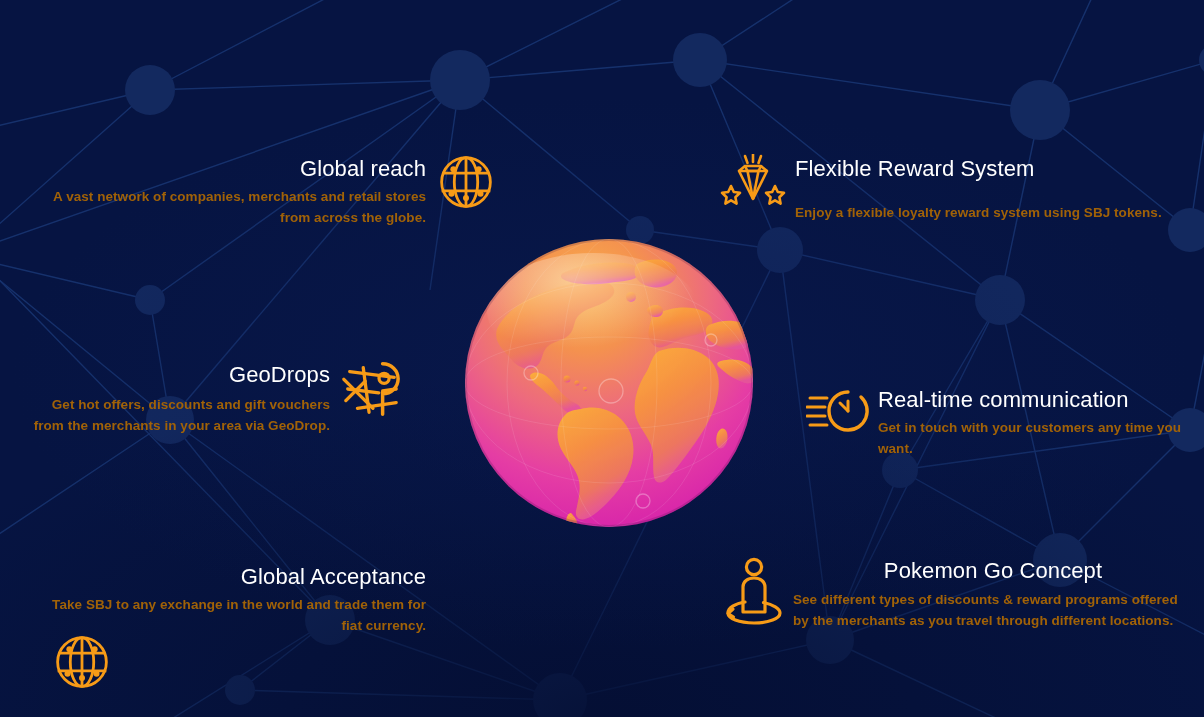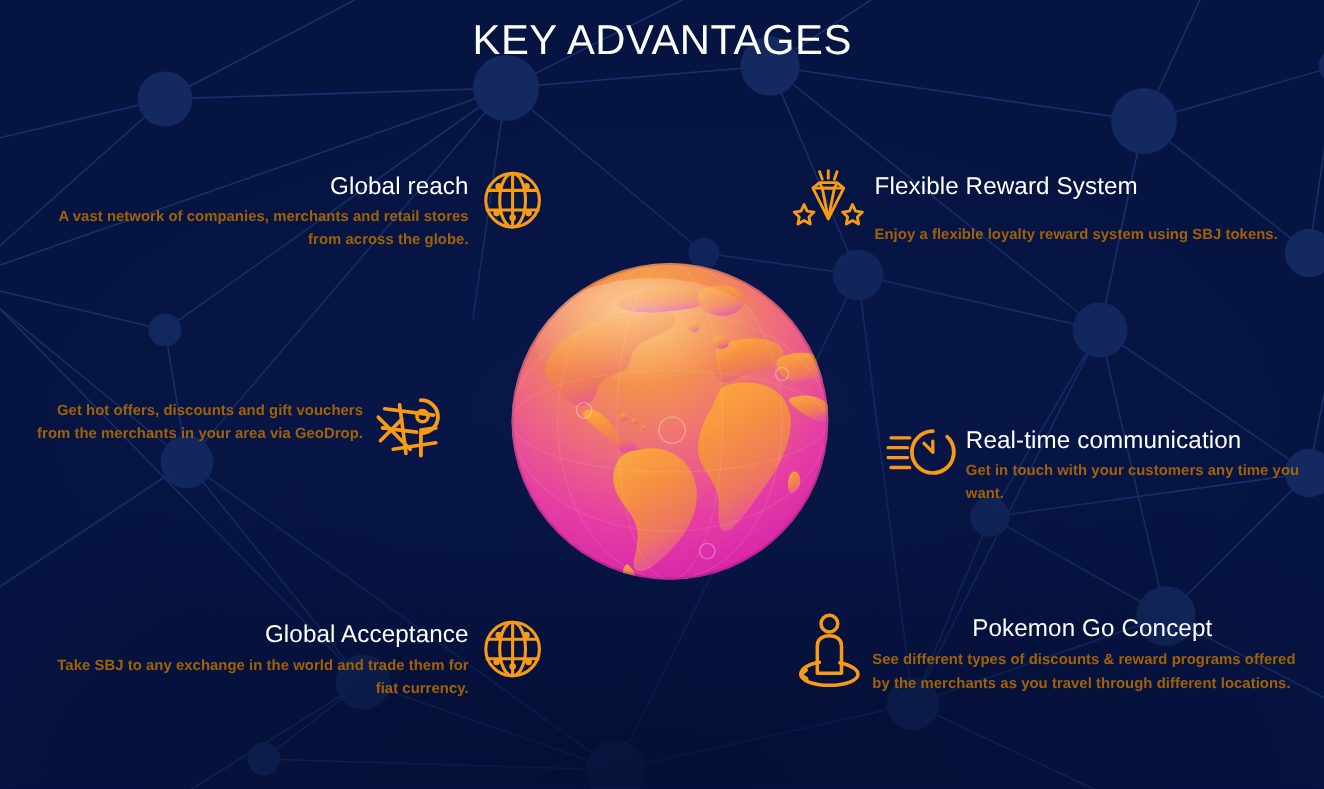--- a/index.html
+++ b/index.html
@@ -91,21 +91,21 @@
   .feature.left .feature-title { margin: 0 0 4px 0; }
   .feature.left .feature-icon { margin-left: 10px; margin-top: -4px; }
   
   .feature.right { flex-direction: row; }
   .feature.right .feature-body { text-align: left; }
   .feature.right .feature-icon { margin-right: 8px; margin-top: -2px; }
 
   
   #feature-global-reach      { left: 42px;  top: 156px; width: 464px; }
   #feature-geodrops          { left: 24px;  top: 362px; width: 386px; }
-  #feature-global-acceptance { left: 42px;  top: 564px; width: 464px; }
+  #feature-global-acceptance { left: 42px;  top: 564px; width: 464px; flex-direction: column; }
   #feature-flexible-reward   { left: 719px; top: 156px; width: 470px; }
   #feature-realtime          { left: 806px; top: 363px; width: 392px; margin-top: 24px; }
   #feature-pokemon           { left: 723px; top: 558px; width: 470px; }
 
   #feature-geodrops .feature-title { margin-bottom: 6px; }
   #feature-global-reach .feature-body,
   #feature-global-acceptance .feature-body { width: 384px; }
   #feature-geodrops .feature-body { width: 306px; }
   #feature-flexible-reward .feature-body { width: 400px; }
   #feature-realtime .feature-body { width: 320px; }
@@ -188,21 +188,20 @@
       <circle cx="1190" cy="430" r="22"></circle>
       <circle cx="150" cy="300" r="15"></circle>
       <circle cx="640" cy="230" r="14"></circle>
       <circle cx="900" cy="470" r="18"></circle>
       <circle cx="240" cy="690" r="15"></circle>
       <circle cx="1215" cy="60" r="16"></circle>
     </g>
   </svg>
   <div id="bg-glow"></div>
 
-  <div id="page-title">KEY ADVANTAGES</div>
 
   <div id="globe-wrap">
     <svg viewBox="0 0 292 300" width="292" height="300">
       <defs>
         <radialGradient id="gSphere" cx="42%" cy="18%" r="96%">
           <stop offset="0%" stop-color="#f9b148"></stop>
           <stop offset="22%" stop-color="#f4914f"></stop>
           <stop offset="45%" stop-color="#ed6a7e"></stop>
           <stop offset="68%" stop-color="#e53da4"></stop>
           <stop offset="100%" stop-color="#cf15ae"></stop>
@@ -309,20 +308,21 @@
         <circle cx="45.5" cy="18.5" r="3.2" fill="#f79b17" stroke="none"></circle>
         <circle cx="16.5" cy="44.5" r="3.2" fill="#f79b17" stroke="none"></circle>
         <circle cx="47.5" cy="44.5" r="3.2" fill="#f79b17" stroke="none"></circle>
         <circle cx="32" cy="49" r="3.2" fill="#f79b17" stroke="none"></circle>
       </svg>
     </span>
   </div>
 
   <div class="feature left" id="feature-geodrops">
     <div class="feature-body">
+      <div class="feature-title">GeoDrops</div>
       <div class="feature-desc">Get hot offers, discounts and gift vouchers from the merchants in your area via GeoDrop.</div>
     </div>
     <span class="feature-icon">
       <svg viewBox="0 0 64 64" width="62" height="62" fill="none" stroke="#f79b17" stroke-width="3.4" stroke-linecap="round">
 
         <line x1="4" y1="22" x2="34" y2="52"></line>
         <line x1="6" y1="44" x2="26" y2="24"></line>
         <line x1="10" y1="14" x2="56" y2="20"></line>
         <line x1="8" y1="32" x2="40" y2="36"></line>
         <line x1="18" y1="52" x2="58" y2="46"></line>

